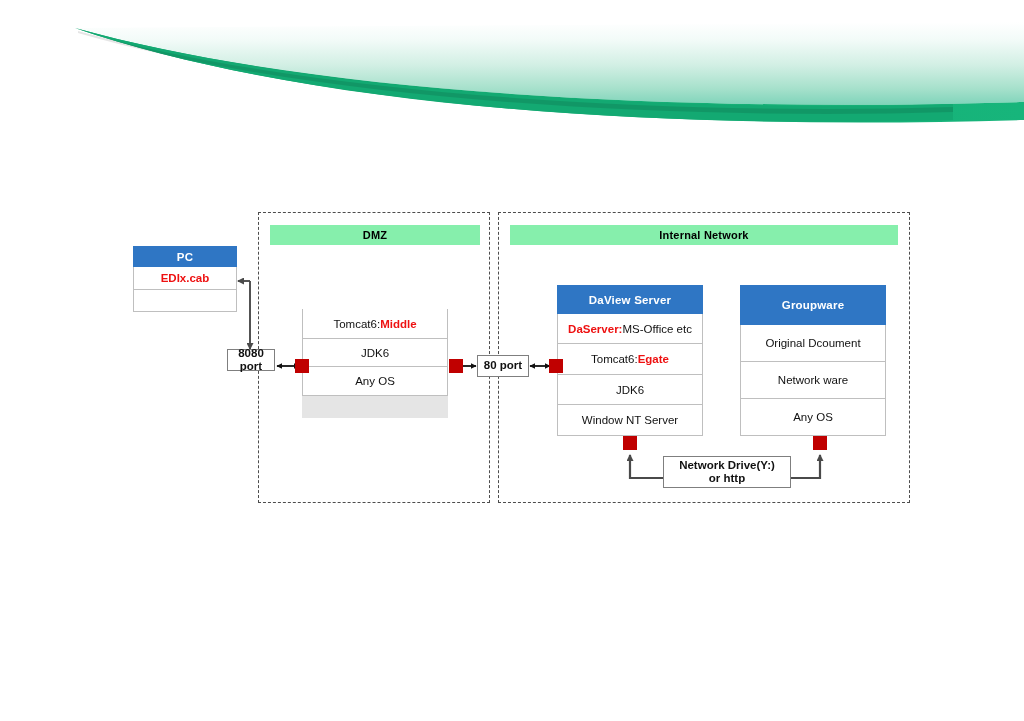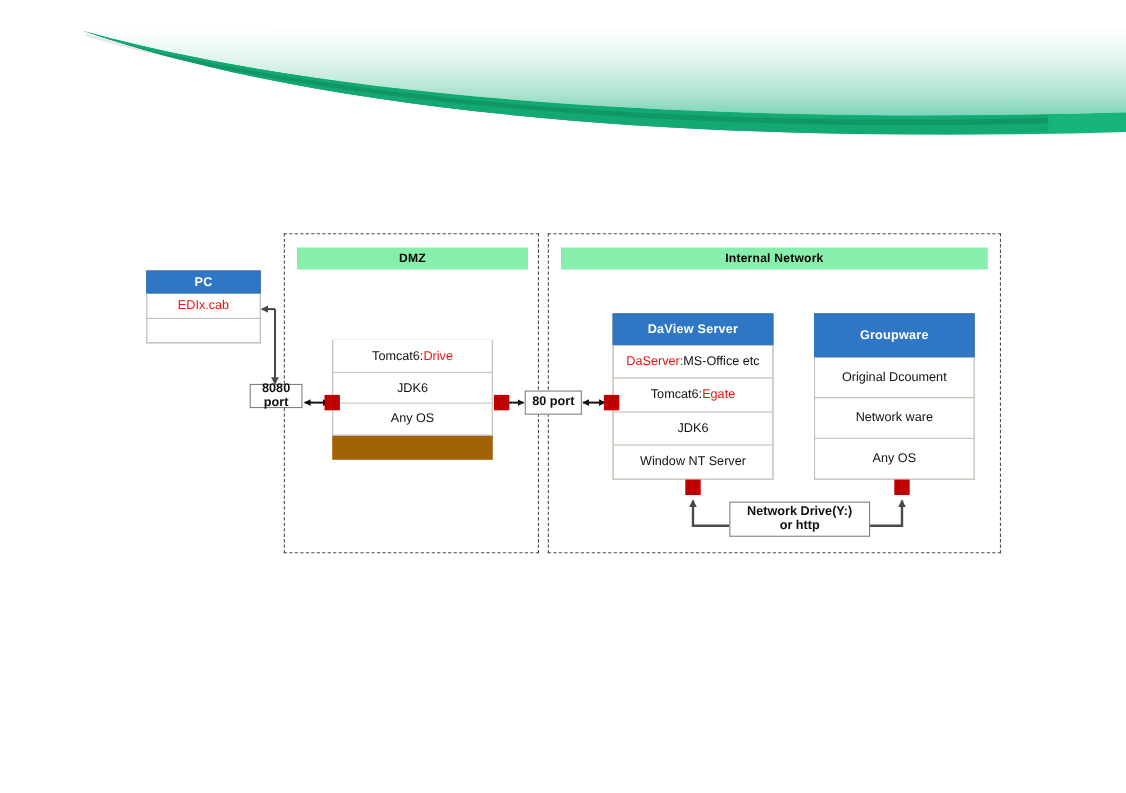--- a/index.html
+++ b/index.html
@@ -20,32 +20,32 @@
   
   .zone{position:absolute;border:1px dashed #4d4d4d;box-sizing:border-box;background:transparent;}
   .zone-title{
     position:absolute;background:#86efac;color:#000;
     font-size:11px;font-weight:bold;letter-spacing:.2px;
     display:flex;align-items:center;justify-content:center;
     box-sizing:border-box;
   }
 
   
-  .box{position:absolute;box-sizing:border-box;background:#a16207;}
+  .box{position:absolute;box-sizing:border-box;background:#e5e5e5;}
   .box .hdr{
     background:#2f76c4;color:#ffffff;font-size:11.5px;font-weight:bold;
     display:flex;align-items:center;justify-content:center;
     border:1px solid #2f76c4;box-sizing:border-box;letter-spacing:.2px;
   }
   .box .row{
     border:1px solid #bfbfbf;border-top:none;box-sizing:border-box;
     display:flex;align-items:center;justify-content:center;
     font-size:11.5px;color:#111;background:#fff;white-space:nowrap;
   }
-  .red{color:#ee1111;font-weight:normal;}
+  .red{color:#ee1111;font-weight:bold;}
   .dark{color:#111;}
 
   
   .lbl{
     position:absolute;box-sizing:border-box;background:#fff;
     border:1px solid #7f7f7f;
     display:flex;align-items:center;justify-content:center;
     text-align:center;font-size:11.5px;font-weight:bold;color:#111;
     line-height:1.15;
   }
@@ -151,21 +151,21 @@
     </div>
 
     <div class="lbl" style="left:227px;top:349px;width:48px;height:22px;flex-direction:column;">
       <span>8080</span>
       <span>port</span>
     </div>
 
     <div class="box" style="left:302px;top:309px;width:146px;height:109px;">
       <div class="row" style="height:30px;">
         <span class="dark">Tomcat6: </span>
-        <span class="red">Drive</span>
+        <span class="red">Middle</span>
       </div>
       <div class="row" style="height:28px;">
         <span>JDK6</span>
       </div>
       <div class="row" style="height:29px;">
         <span>Any OS</span>
       </div>
     </div>
     <div class="nub" style="left:295px;top:359px;"></div>
     <div class="nub" style="left:449px;top:359px;"></div>

